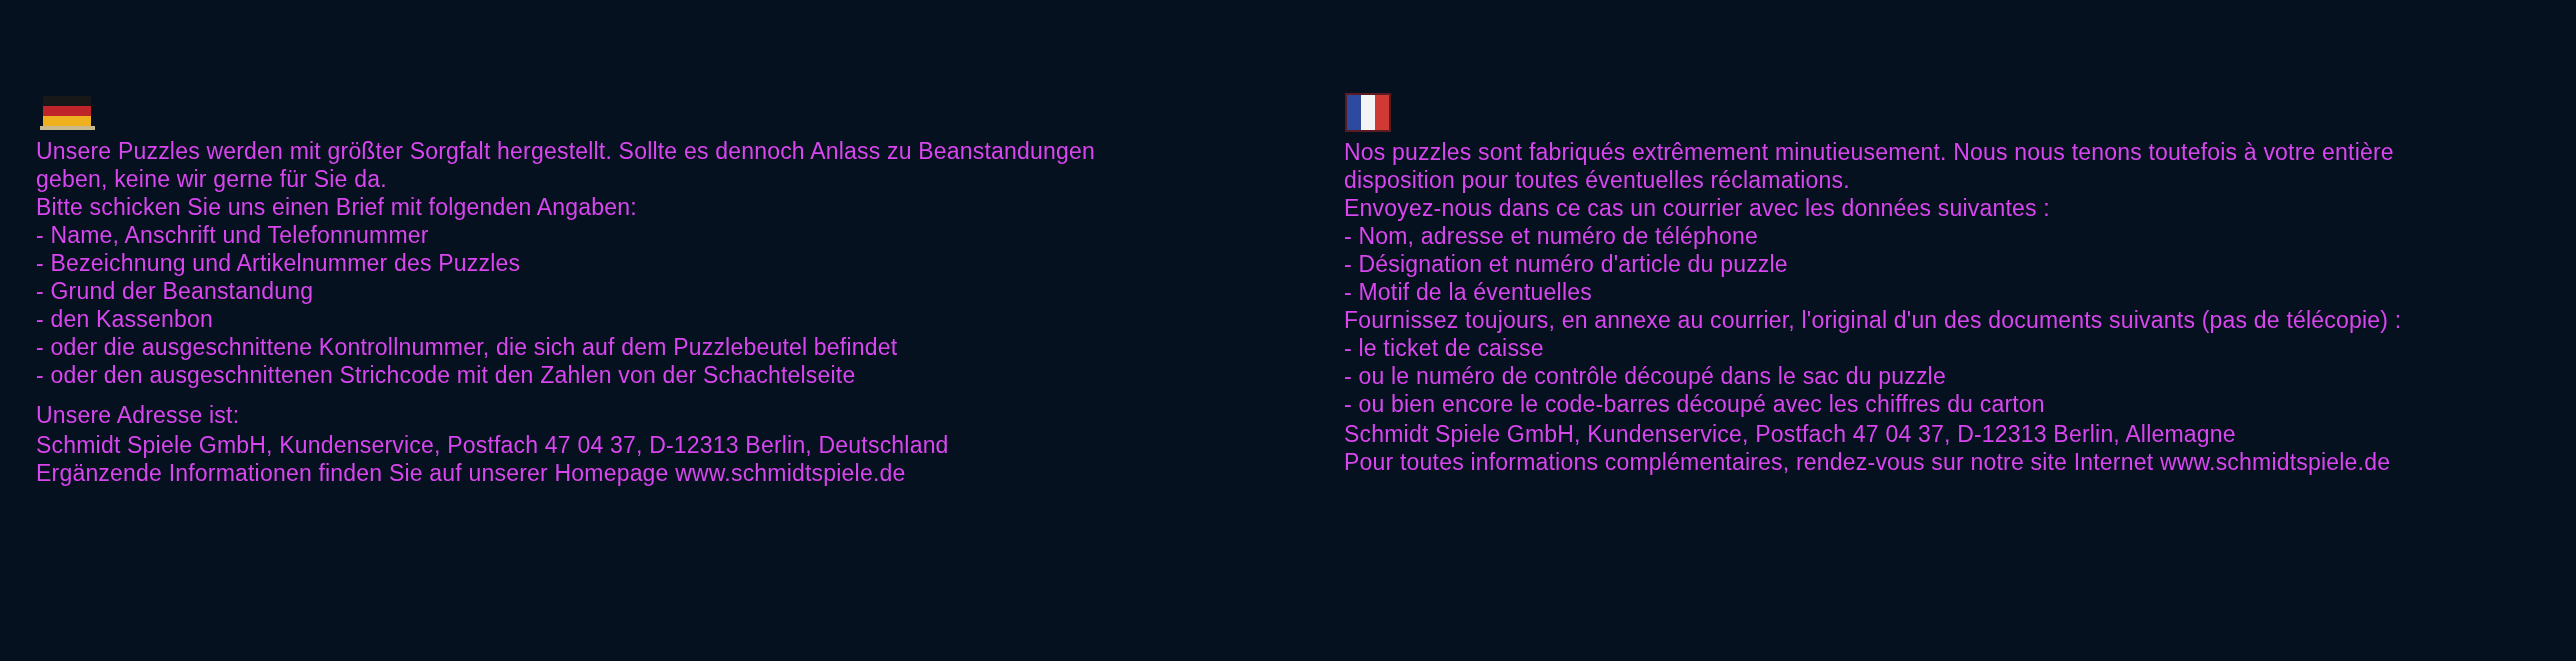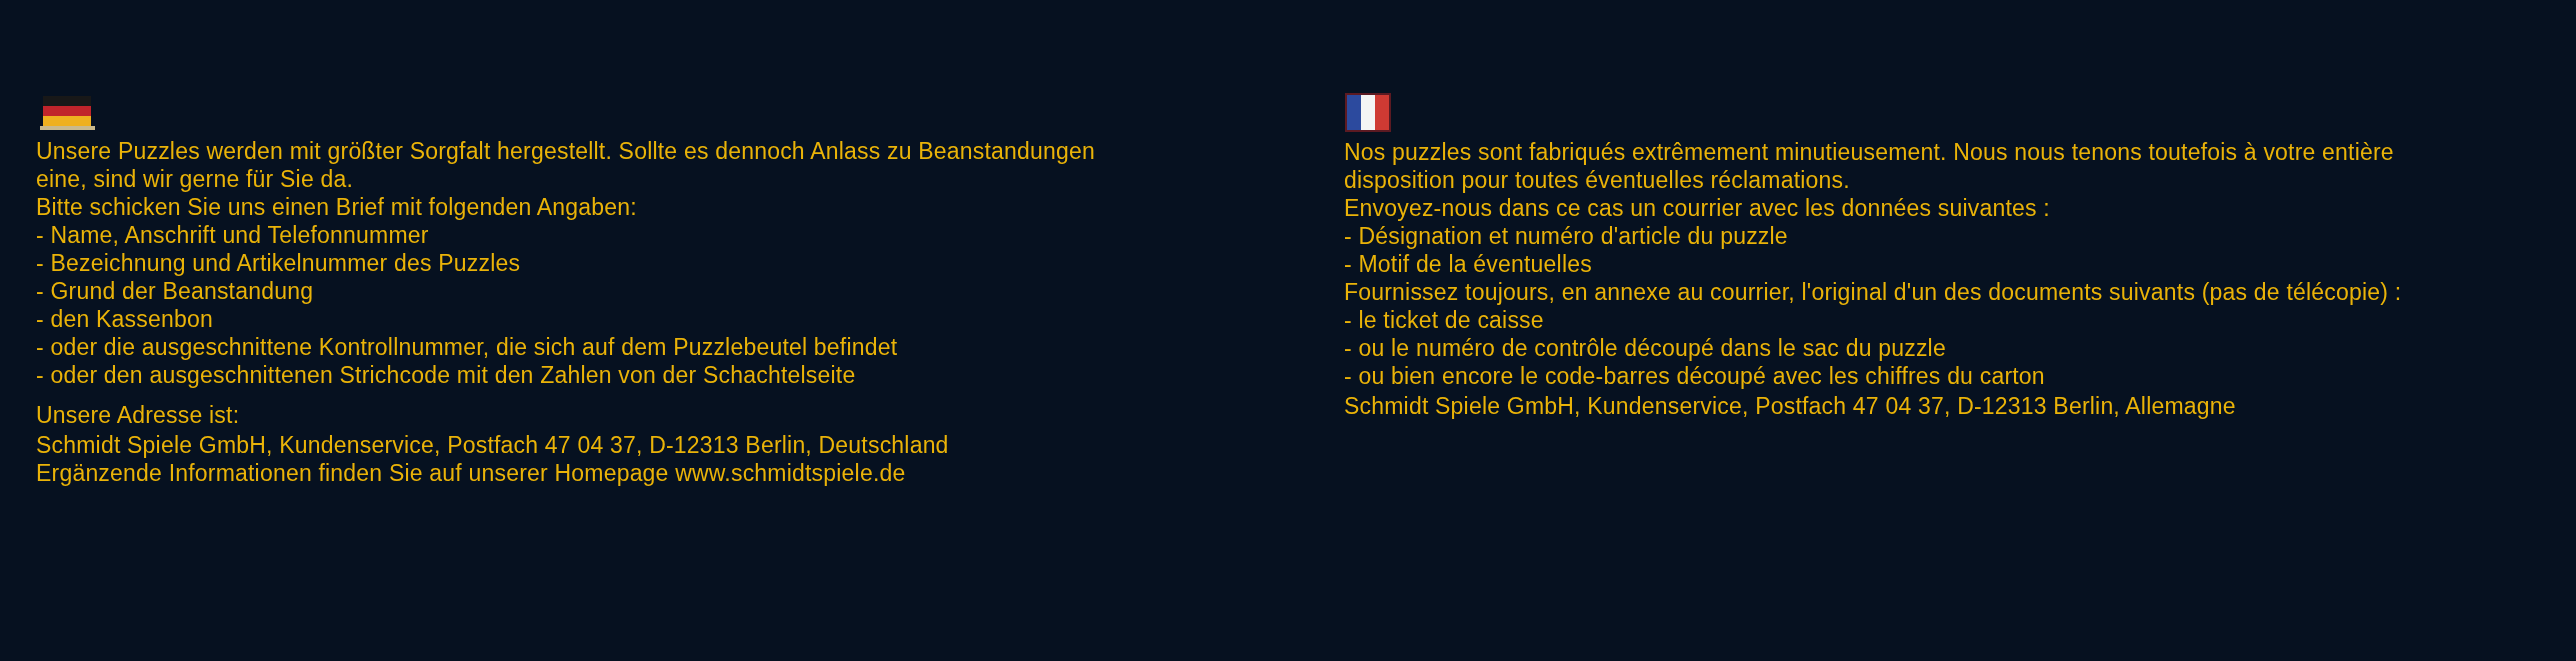--- a/index.html
+++ b/index.html
@@ -11,21 +11,21 @@
     position: relative;
     width: 2576px;
     height: 661px;
     background: #061120;
     overflow: hidden;
     font-family: "Liberation Sans", sans-serif;
   }
   .col {
     position: absolute;
     top: 93px;
-    color: #eab308;
+    color: #d946ef;
     font-size: 23px;
     line-height: 28px;
     white-space: nowrap;
     letter-spacing: 0.2px;
   }
   .col-de { left: 36px;  width: 1240px; }
   .col-fr { left: 1344px; width: 1215px; }
 
   .line { white-space: nowrap; }
   .bold { font-weight: normal; margin-top: 16px; }
@@ -63,21 +63,21 @@
 <div class="page">
 
   <section class="col col-de">
     <div class="flag-de">
       <div class="stripe" style="background:#181818;"></div>
       <div class="stripe" style="background:#c0242b;"></div>
       <div class="stripe" style="background:#eeb01f;"></div>
       <div class="underline" style="background:#c9b98c;"></div>
     </div>
     <div class="line">Unsere Puzzles werden mit größter Sorgfalt hergestellt. Sollte es dennoch Anlass zu Beanstandungen</div>
-    <div class="line">eine, sind wir gerne für Sie da.</div>
+    <div class="line">geben, keine wir gerne für Sie da.</div>
     <div class="line">Bitte schicken Sie uns einen Brief mit folgenden Angaben:</div>
     <div class="line">- Name, Anschrift und Telefonnummer</div>
     <div class="line">- Bezeichnung und Artikelnummer des Puzzles</div>
     <div class="line">- Grund der Beanstandung</div>
     <div class="line">- den Kassenbon</div>
     <div class="line">- oder die ausgeschnittene Kontrollnummer, die sich auf dem Puzzlebeutel befindet</div>
     <div class="line">- oder den ausgeschnittenen Strichcode mit den Zahlen von der Schachtelseite</div>
     <div class="line heading">Unsere Adresse ist:</div>
     <div class="line addr-first">Schmidt Spiele GmbH, Kundenservice, Postfach 47 04 37, D-12313 Berlin, Deutschland</div>
     <div class="line"><span>Ergänzende Informationen finden Sie auf unserer Homepage </span><span class="bold">www.schmidtspiele.de</span></div>
@@ -85,23 +85,25 @@
 
   <section class="col col-fr">
     <div class="flag-fr">
       <div class="stripe" style="background:#2c4a9e;"></div>
       <div class="stripe" style="background:#f4f4f4;"></div>
       <div class="stripe" style="background:#cf3a33;"></div>
     </div>
     <div class="line">Nos puzzles sont fabriqués extrêmement minutieusement. Nous nous tenons toutefois à votre entière</div>
     <div class="line">disposition pour toutes éventuelles réclamations.</div>
     <div class="line">Envoyez-nous dans ce cas un courrier avec les données suivantes :</div>
+    <div class="line">- Nom, adresse et numéro de téléphone</div>
     <div class="line">- Désignation et numéro d'article du puzzle</div>
     <div class="line">- Motif de la éventuelles</div>
     <div class="line">Fournissez toujours, en annexe au courrier, l'original d'un des documents suivants (pas de télécopie) :</div>
     <div class="line">- le ticket de caisse</div>
     <div class="line">- ou le numéro de contrôle découpé dans le sac du puzzle</div>
     <div class="line">- ou bien encore le code-barres découpé avec les chiffres du carton</div>
     <div class="line addr-first">Schmidt Spiele GmbH, Kundenservice, Postfach 47 04 37, D-12313 Berlin, Allemagne</div>
+    <div class="line"><span>Pour toutes informations complémentaires, rendez-vous sur notre site Internet </span><span class="bold">www.schmidtspiele.de</span></div>
   </section>
 
 </div>
 
 
 </body></html>

